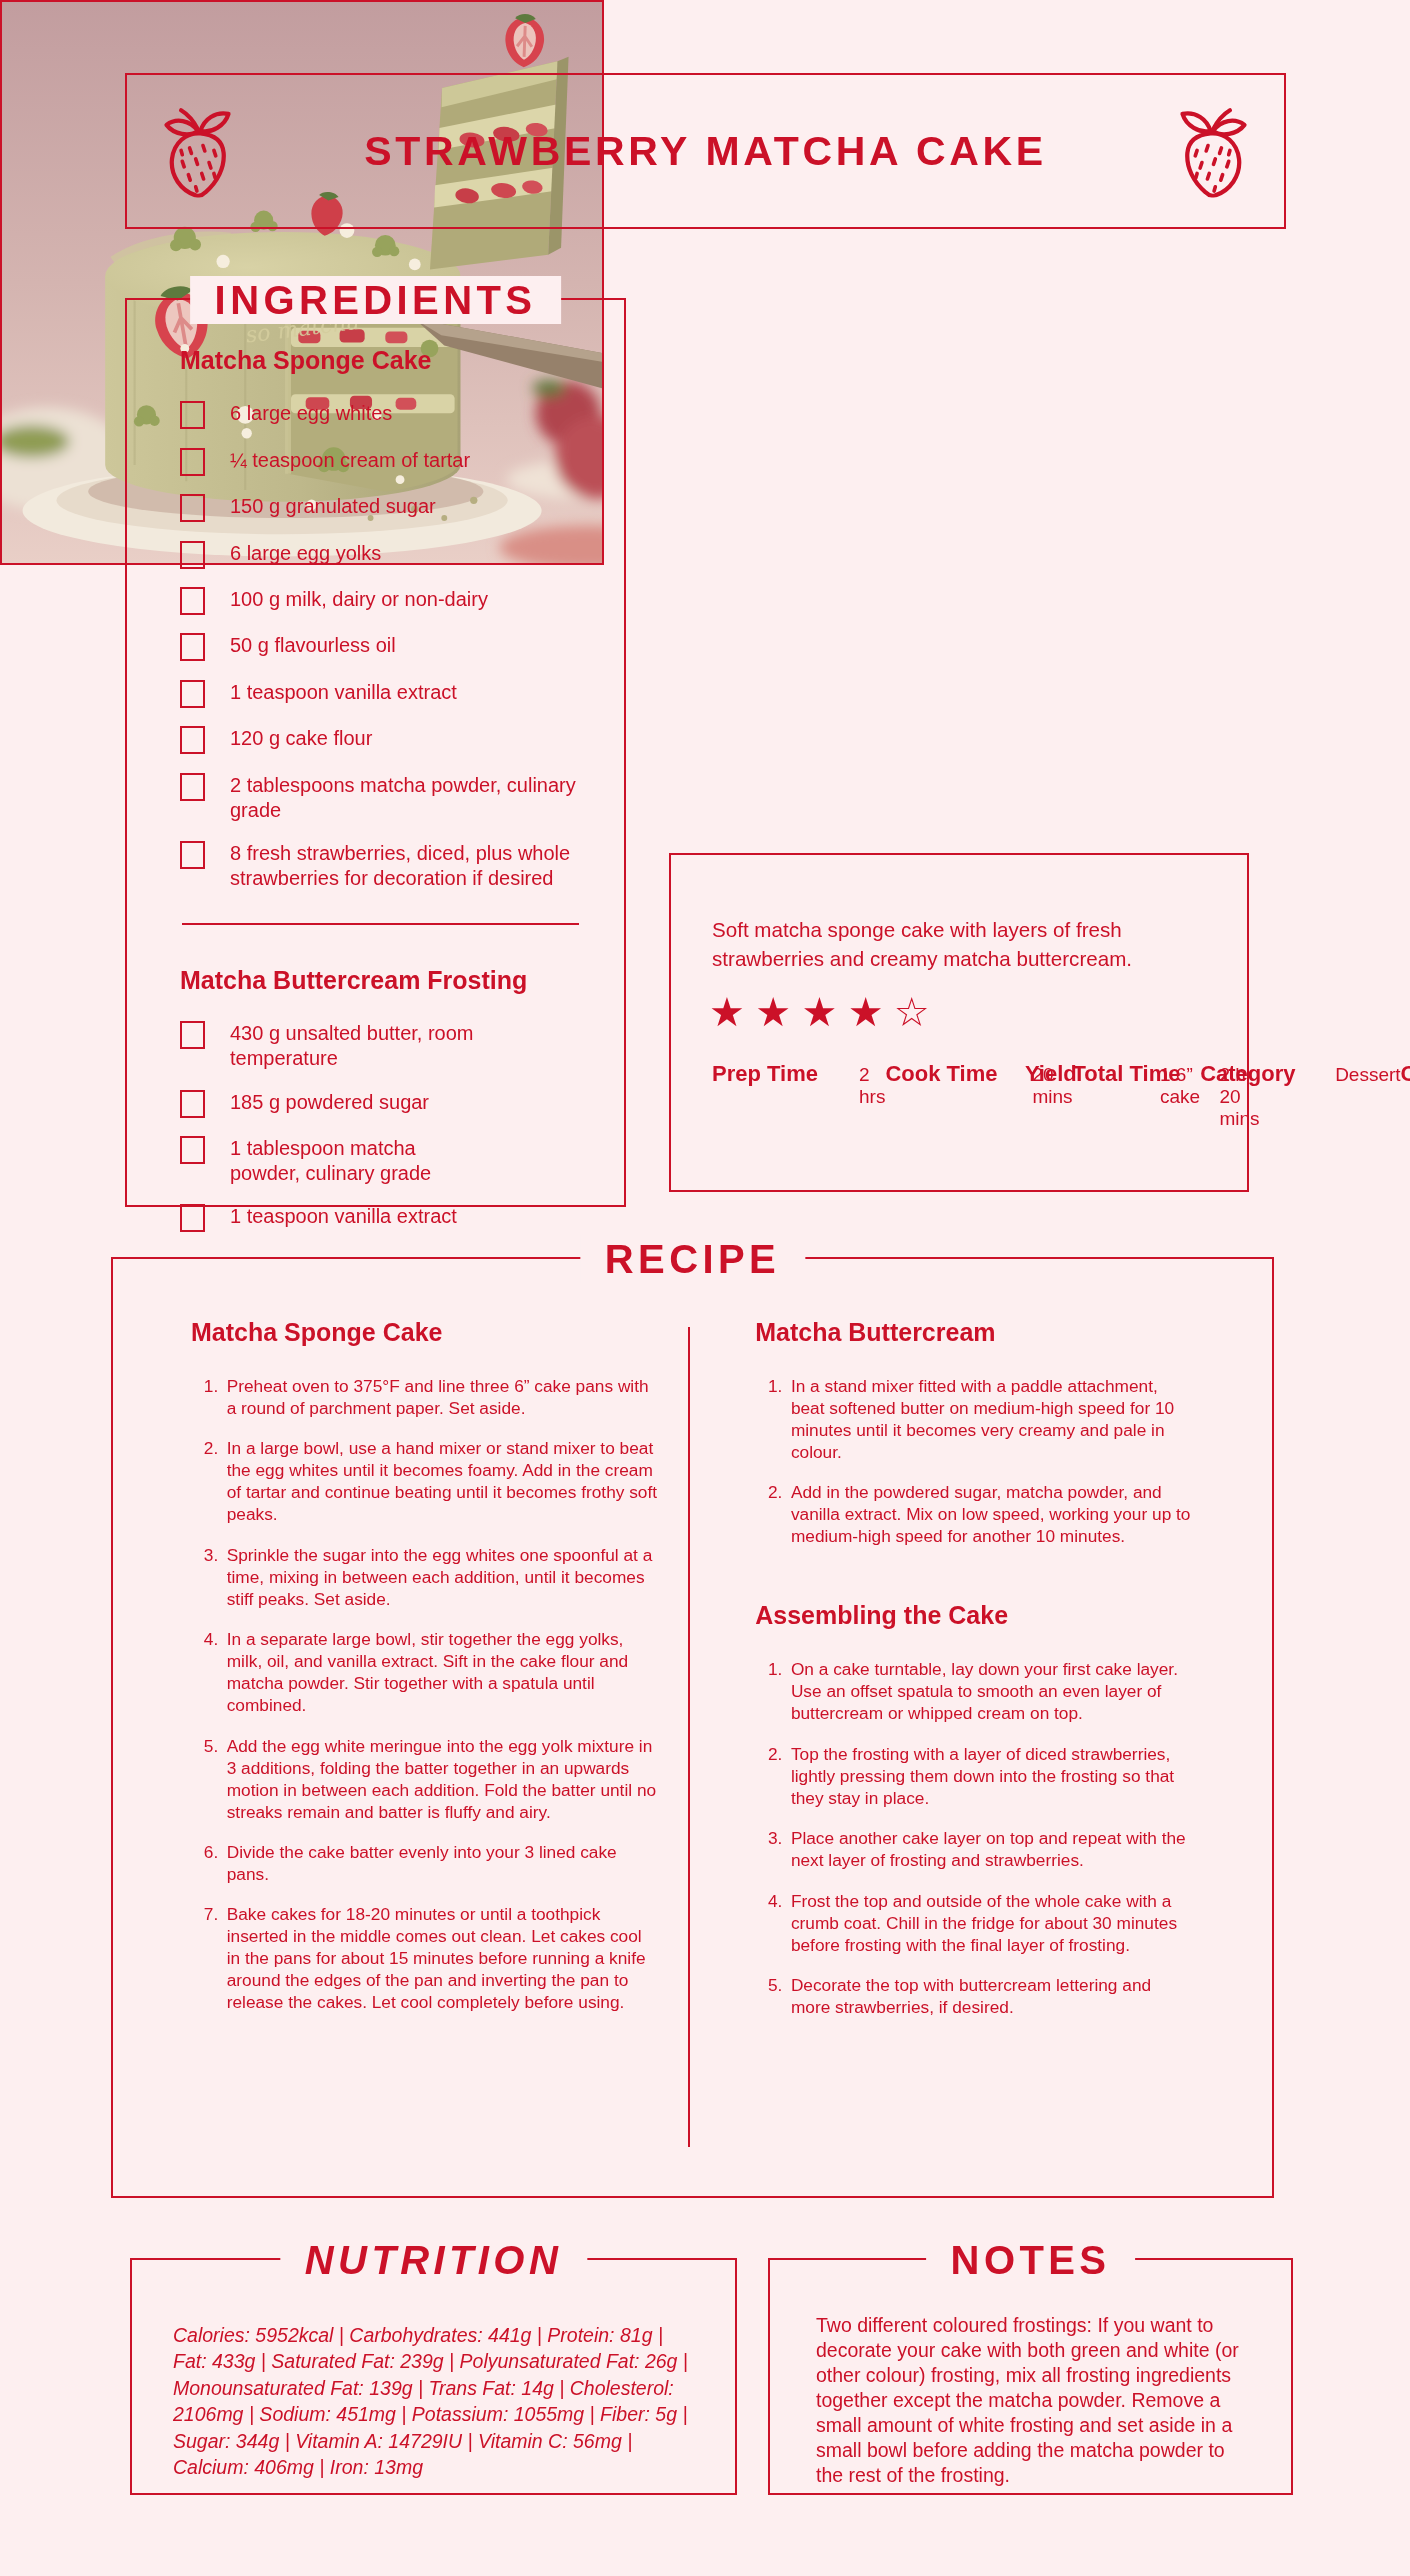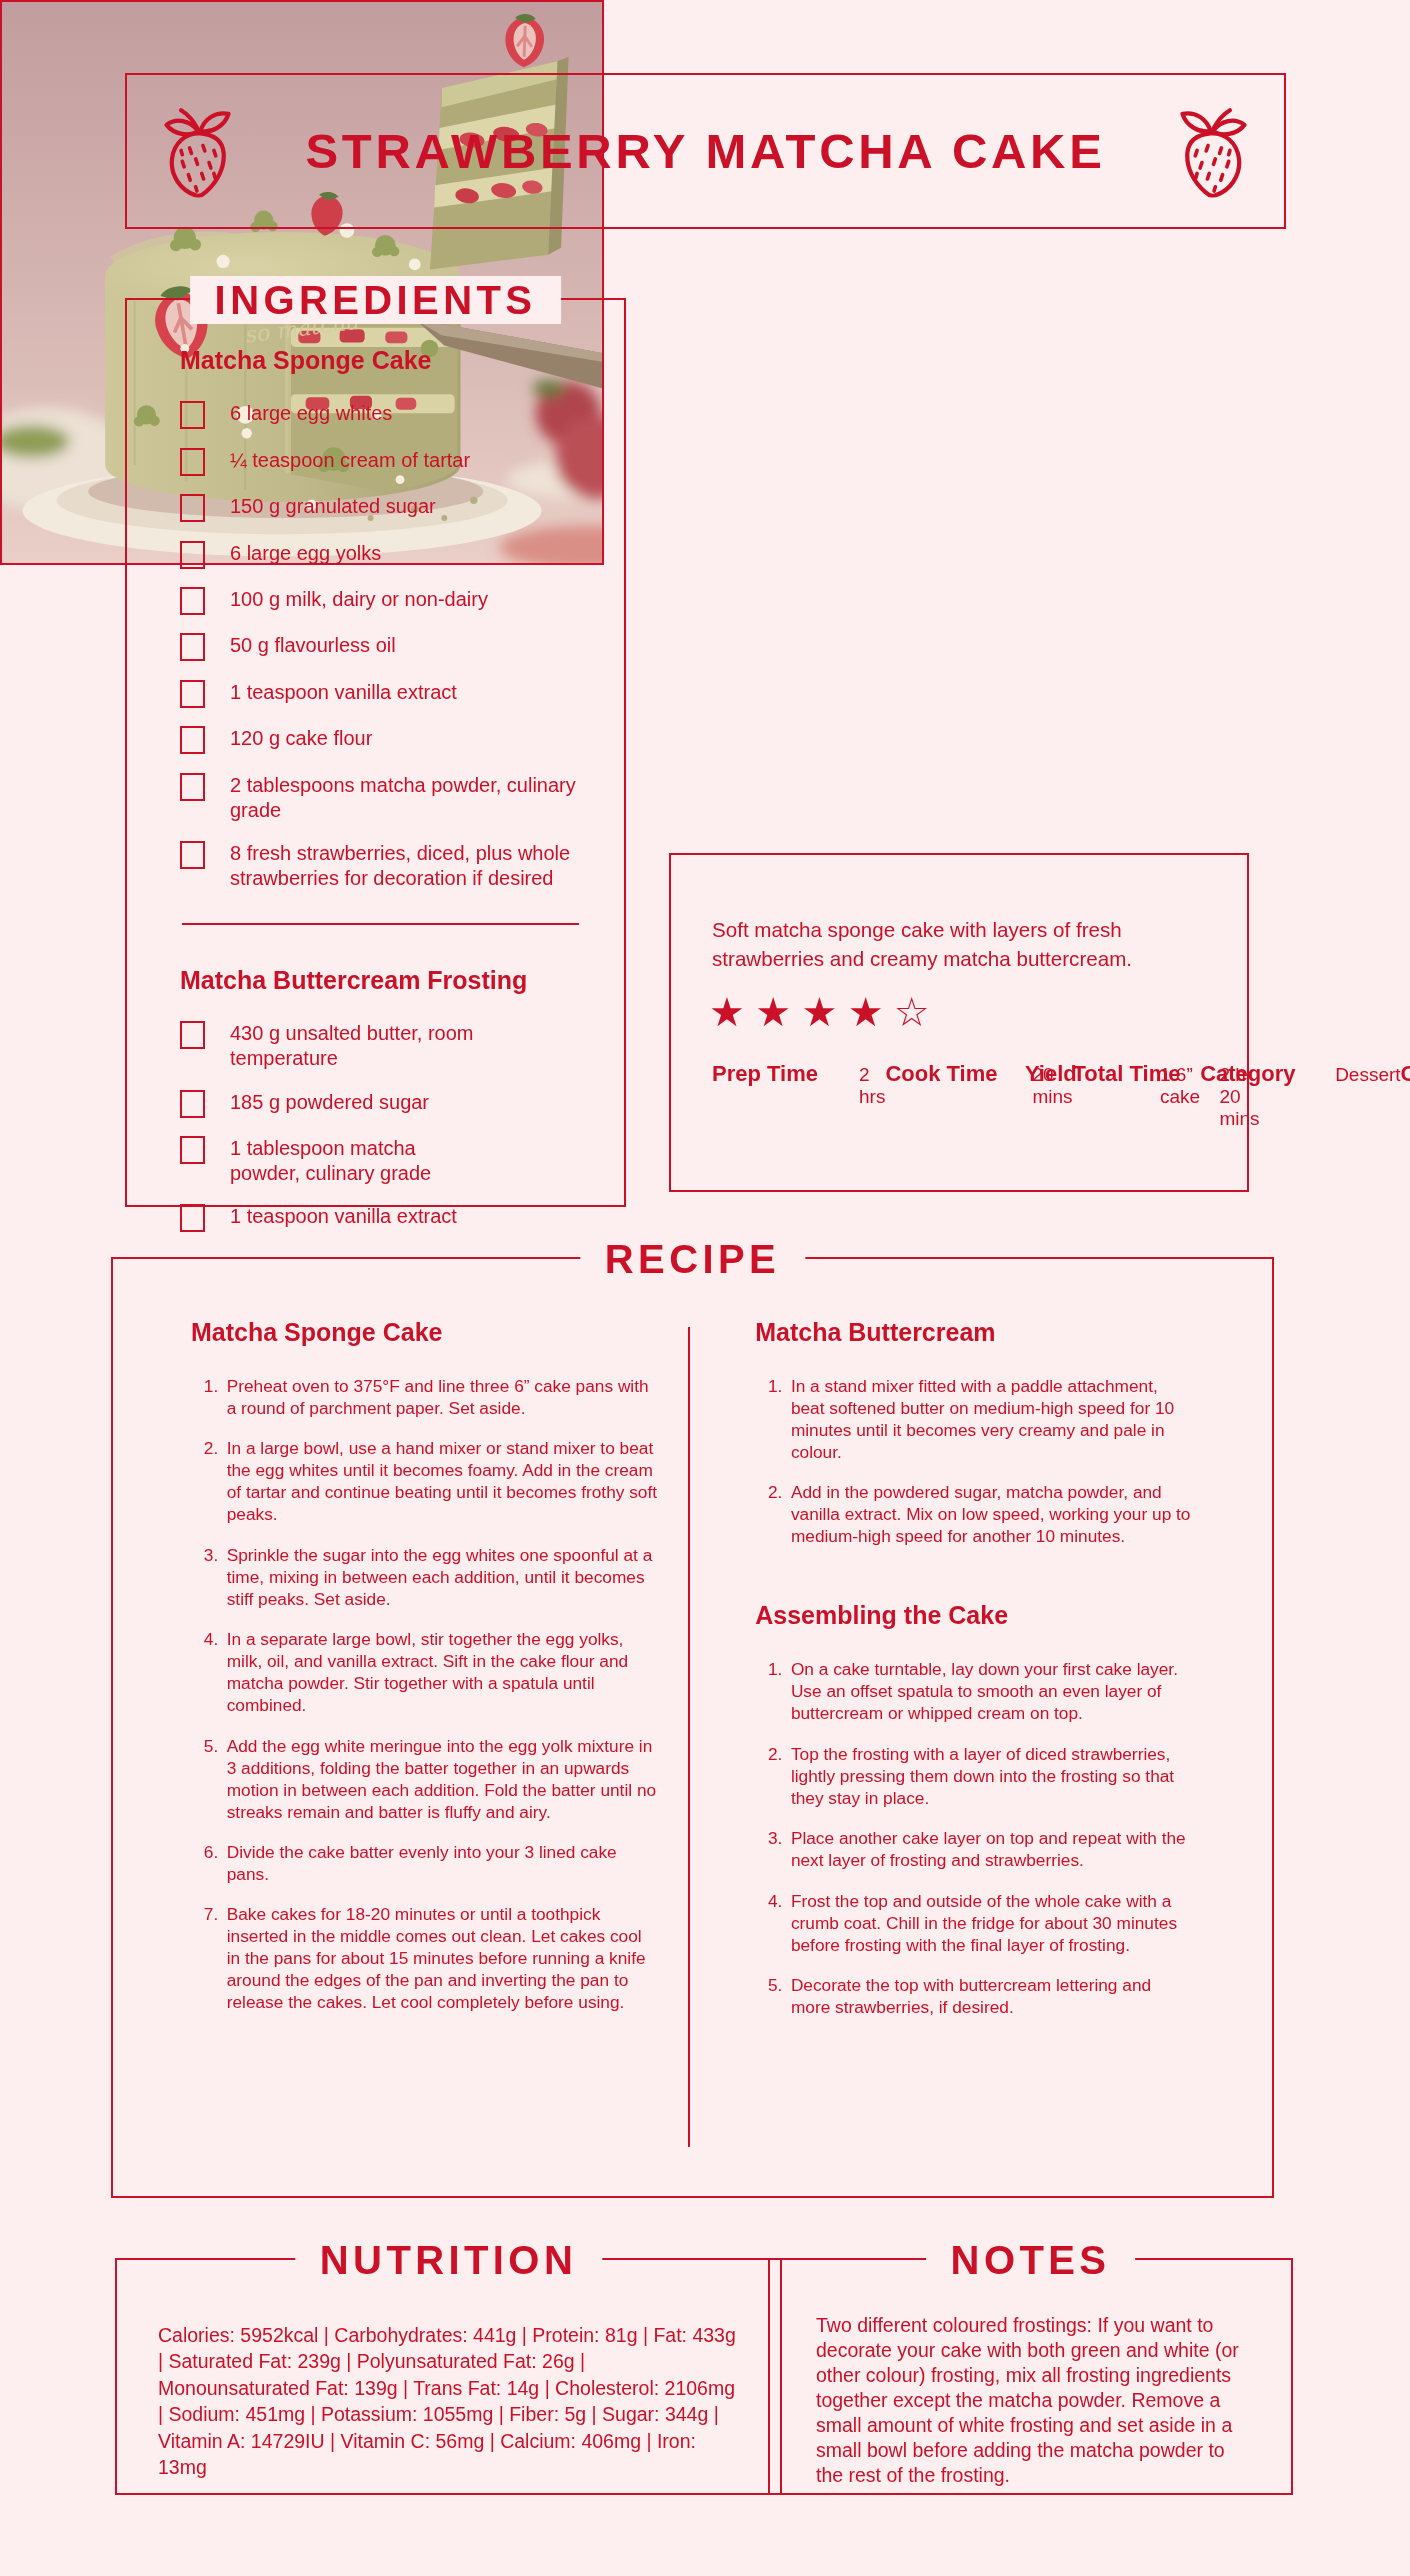--- a/index.html
+++ b/index.html
@@ -16,21 +16,21 @@
   }
   .box{position:absolute;border:2.9px solid var(--red);}
   .box-heading{
     position:absolute;top:-24px;left:50%;transform:translateX(-50%);
     background:var(--bg);padding:0 25px;white-space:nowrap;
     font-size:40px;font-weight:700;letter-spacing:4.4px;line-height:48px;
   }
   
   .header-box{left:125px;top:73px;width:1161px;height:156px;
     display:flex;align-items:center;justify-content:center;}
-  .page-title{font-size:49px;font-weight:700;letter-spacing:3.7px;}
+  .page-title{font-size:41px;font-weight:700;letter-spacing:3.7px;}
   .berry{position:absolute;top:50%;transform:translateY(-50%);width:79px;height:93px;color:var(--red);}
   .berry.left{left:31px;}
   .berry.right{right:31px;transform:translateY(-50%) scaleX(-1);}
   
   .ingredients-box{left:125px;top:298px;width:501px;height:909px;
     padding:46px 41px 0 53px;}
   .group-title{font-size:25px;font-weight:700;margin:0 0 26.4px 0;}
   .ing-item{display:flex;gap:25px;margin-bottom:18.4px;font-size:20px;line-height:25px;}
   .checkbox{flex:none;width:25px;height:28px;border:2.9px solid var(--red);margin-top:0;background:transparent;cursor:pointer;}
   .ing-group.narrow .ing-text{max-width:256px;}
@@ -57,21 +57,21 @@
   .recipe-columns{display:flex;height:100%;padding-top:59px;}
   .recipe-col{position:relative;}
   .recipe-col.first{width:575px;padding:0 29px 0 78px;}
   .col-divider{width:2.2px;background:var(--red);height:820px;margin-top:8.8px;}
   .recipe-col.second{flex:1;padding:0 81px 0 65px;}
   .col-title{font-size:25px;font-weight:700;margin:0 0 28px 0;}
   .col-title.sub{margin-top:54px;}
   ol.steps{margin:0;padding-left:32px;font-size:17.3px;line-height:22px;}
   ol.steps li{margin-bottom:18.4px;padding-left:3.7px;}
   
-  .nutrition-box{left:115px;top:2258px;width:667px;height:237px;}
+  .nutrition-box{left:130px;top:2258px;width:607px;height:237px;font-style:italic;}
   .nutrition-box p{margin:0;padding:62px 38px 0 41px;font-size:19.5px;line-height:26.4px;}
   .notes-box{left:768px;top:2258px;width:525px;height:237px;}
   .notes-box p{margin:0;padding:53px 35px 0 46px;font-size:19.5px;line-height:25px;}
 </style>
 </head>
 <body>
 
 <div class="page">
 
   <header class="box header-box">

